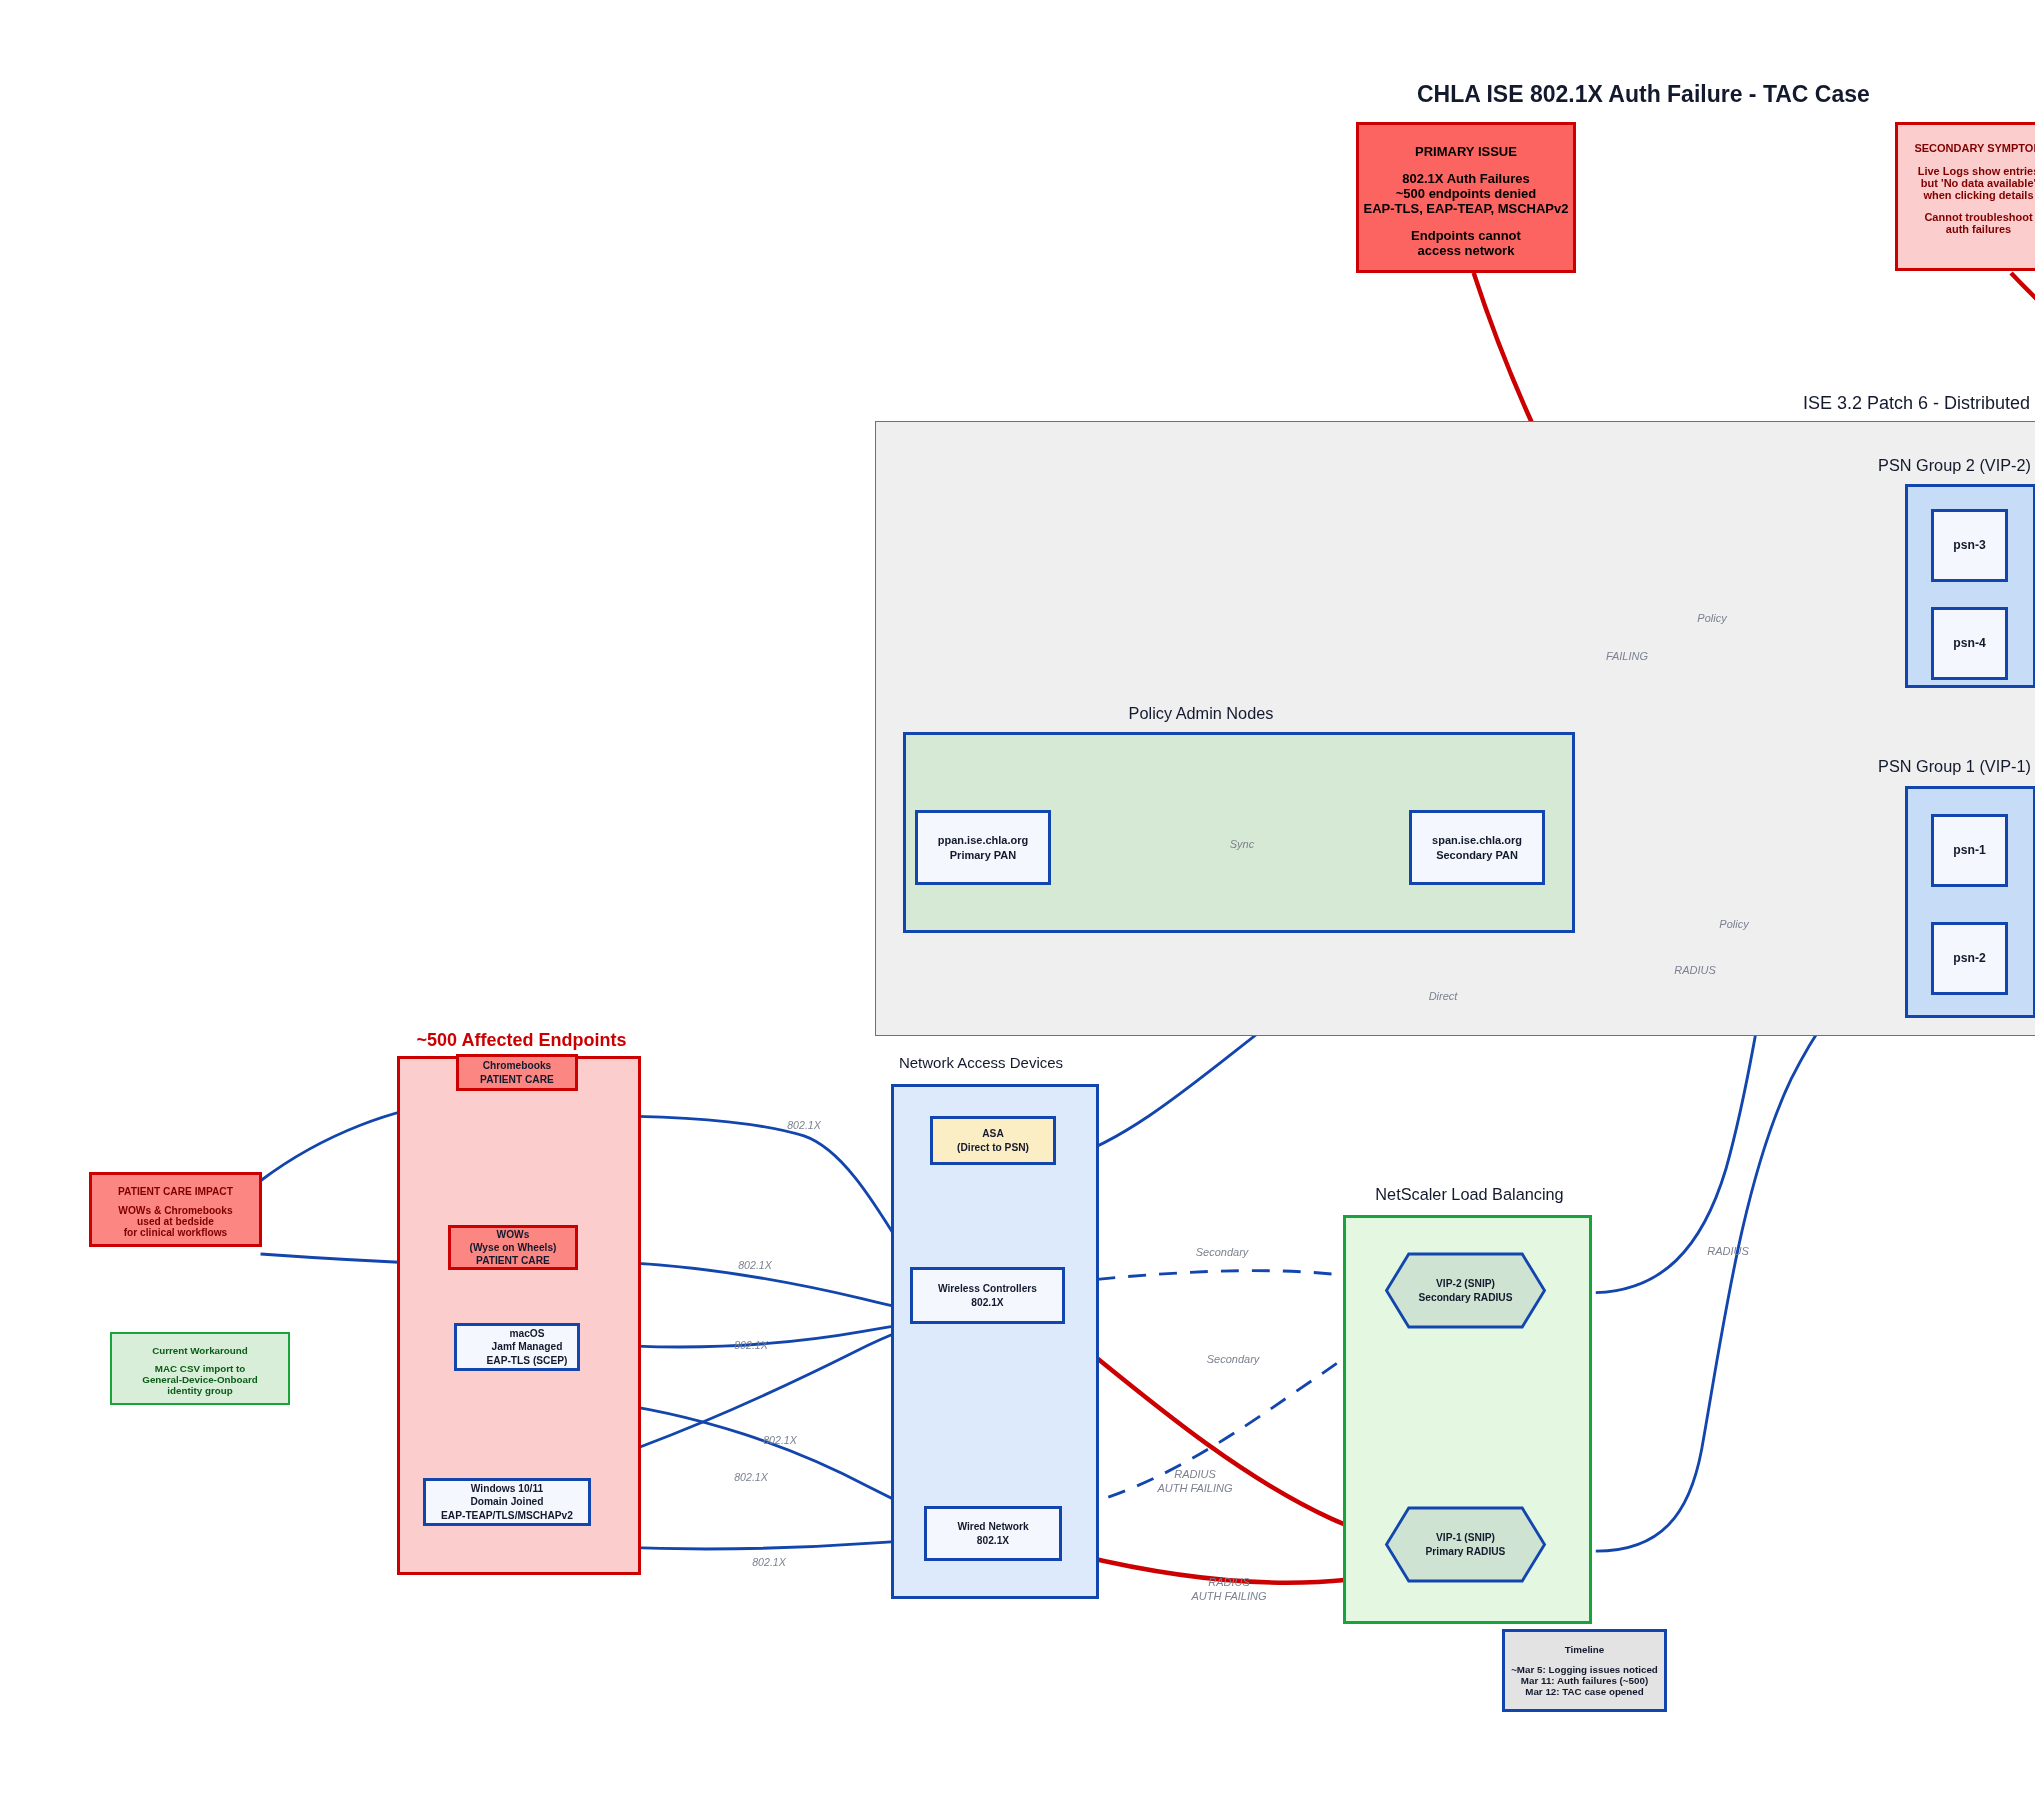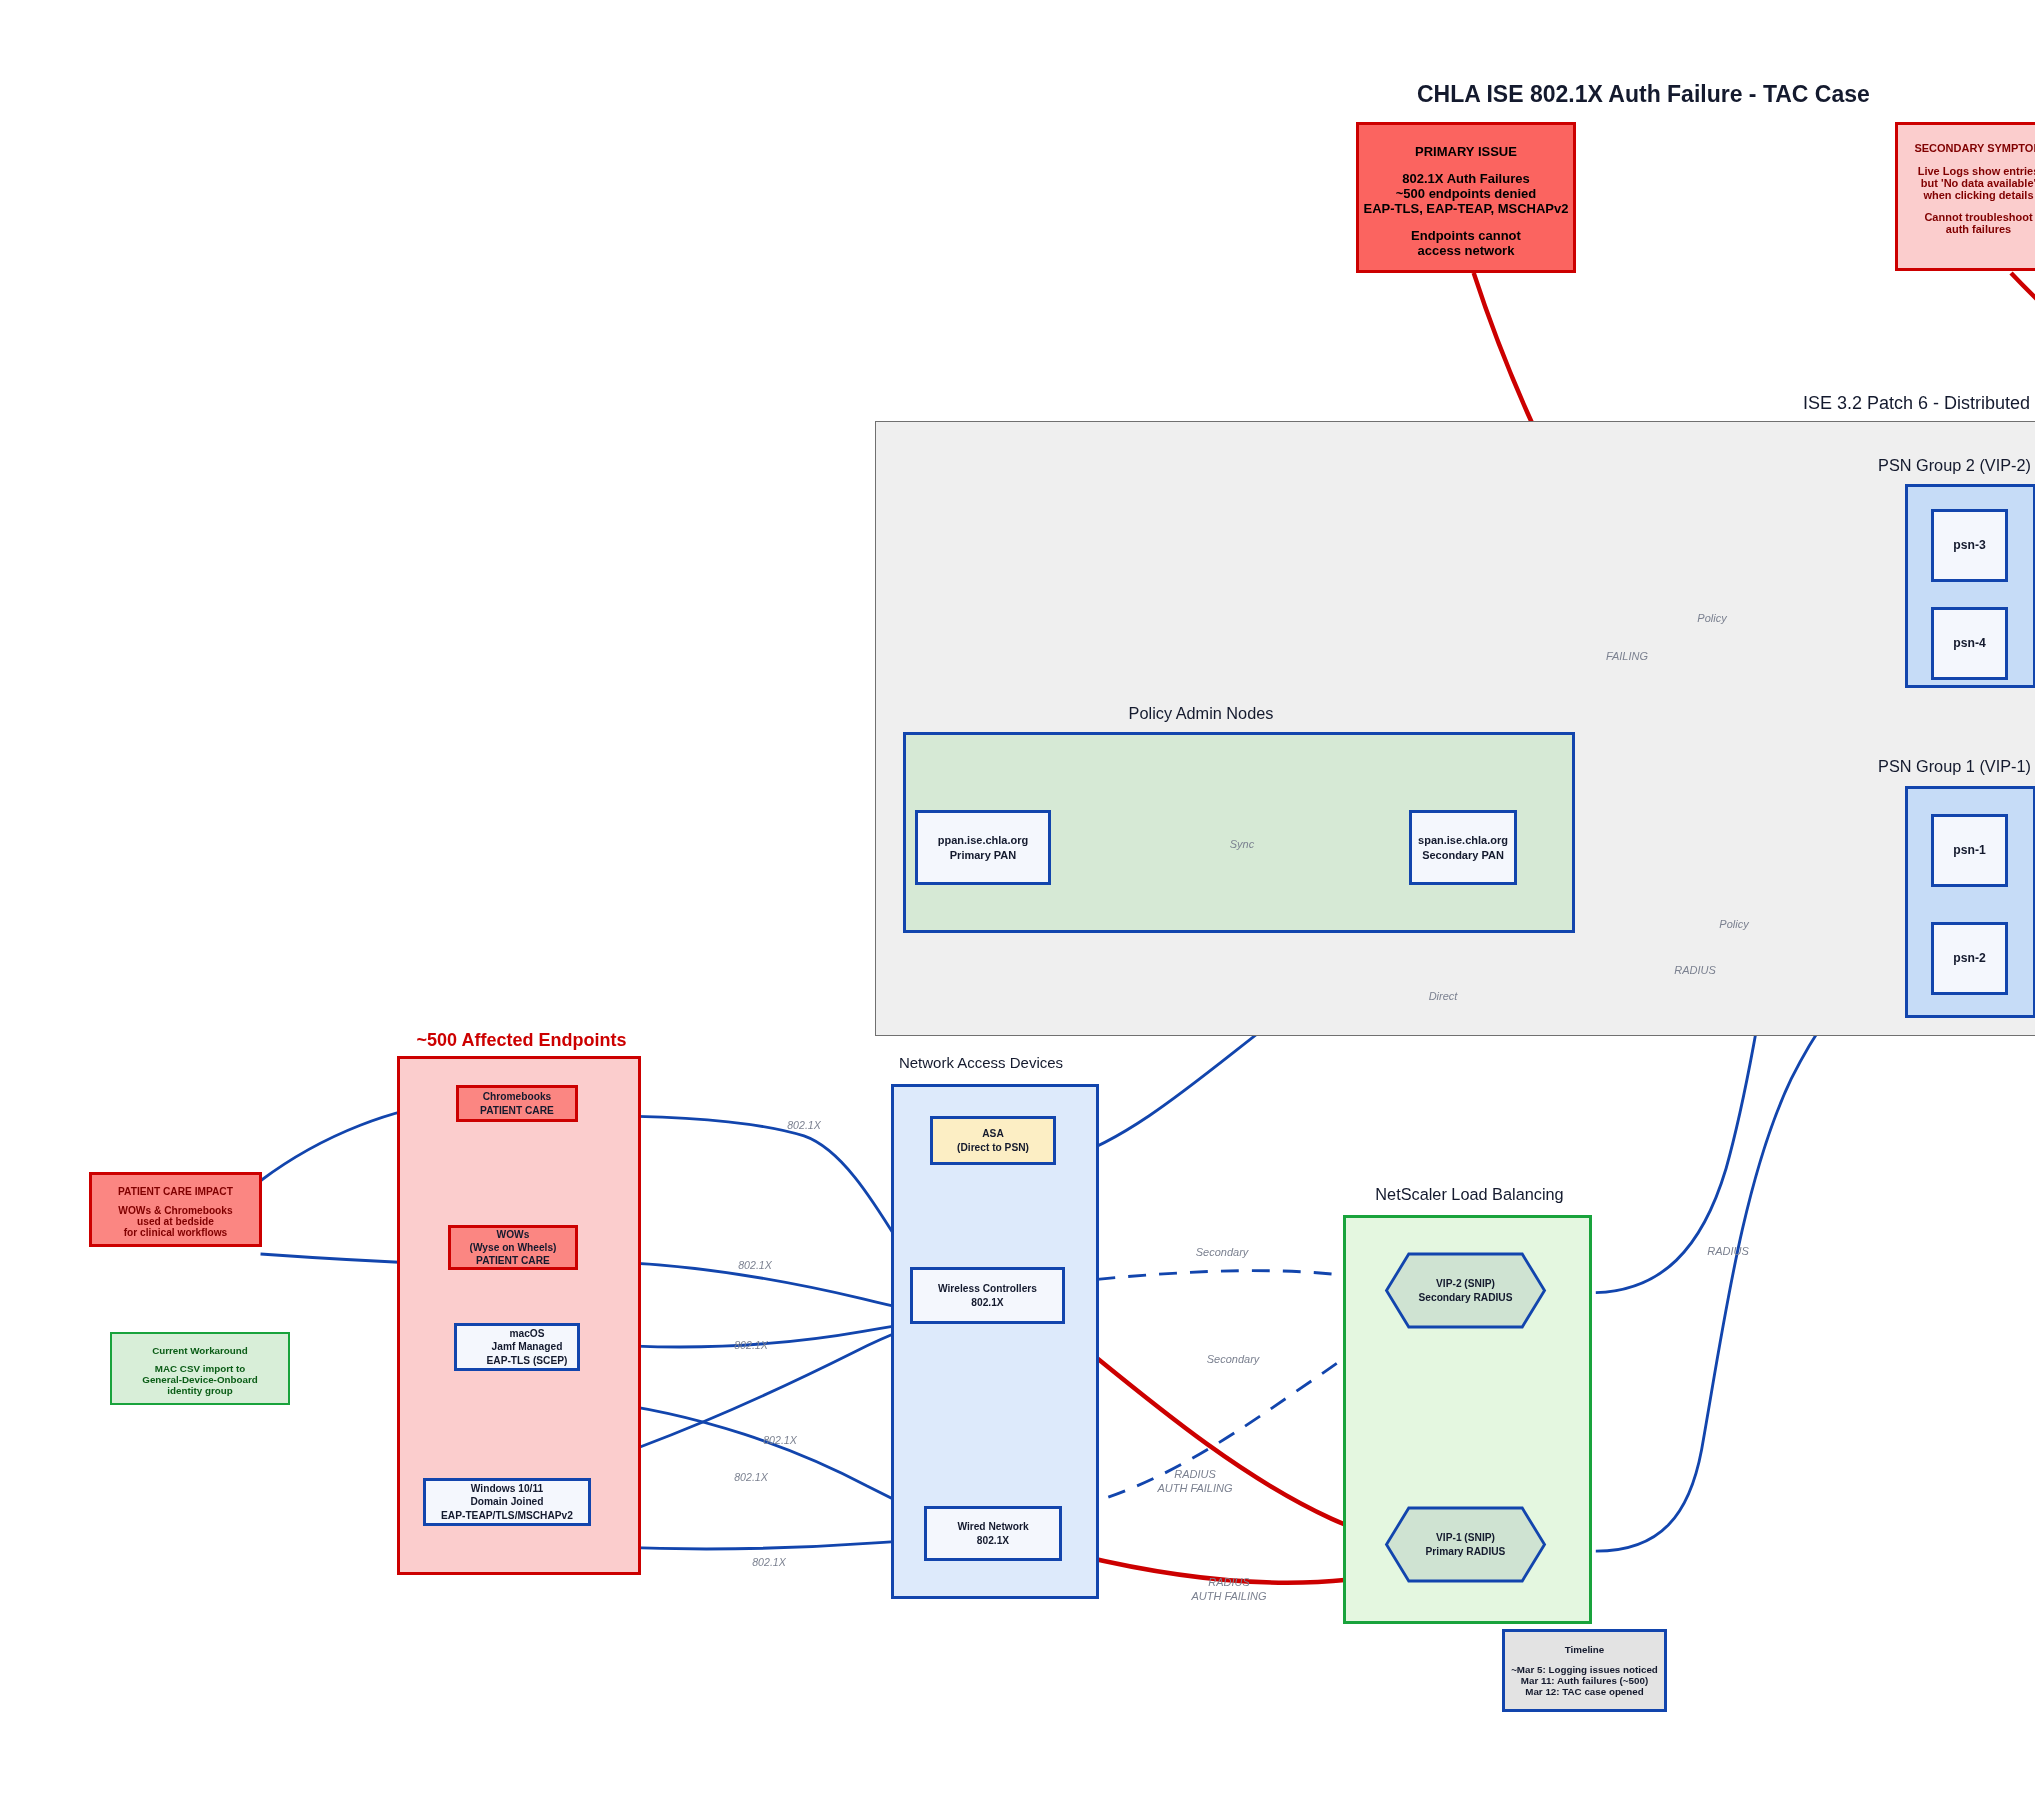--- a/index.html
+++ b/index.html
@@ -237,21 +237,21 @@
   <div class="node n-blue" style="left:1931px; top:922px; width:77px; height:73px; font-size:12.2px; font-weight:bold;">
     <div>psn-2</div>
   </div>
 
   <div class="grp-title" style="left:1018px; top:704px; width:366px; font-size:16.3px;">Policy Admin Nodes</div>
   <div class="cluster c-pan" style="left:903px; top:732px; width:672px; height:201px;"></div>
   <div class="node n-blue" style="left:915px; top:810px; width:136px; height:75px; font-size:11px; font-weight:bold;">
     <div>ppan.ise.chla.org</div>
     <div>Primary PAN</div>
   </div>
-  <div class="node n-blue" style="left:1409px; top:810px; width:108px; height:75px; font-size:11px; font-weight:bold;align-items:center;">
+  <div class="node n-blue" style="left:1409px; top:810px; width:136px; height:75px; font-size:11px; font-weight:bold;align-items:center;">
     <div>span.ise.chla.org</div>
     <div>Secondary PAN</div>
   </div>
 
   <div class="grp-title" style="left:822px; top:1054px; width:318px; font-size:15px;">Network Access Devices</div>
   <div class="cluster c-nad" style="left:891px; top:1084px; width:208px; height:515px;"></div>
   <div class="node n-yellow" style="left:930px; top:1116px; width:126px; height:49px; font-size:10.2px; font-weight:bold;">
     <div>ASA</div>
     <div>(Direct to PSN)</div>
   </div>
@@ -283,21 +283,21 @@
     </svg>
     <div class="hexlabel" style="font-size:10.2px;">
       <div>VIP-1 (SNIP)</div>
       <div>Primary RADIUS</div>
     </div>
   </div>
 
   <div class="sec-title" style="left:391px; top:1030px; width:261px; text-align:center; font-size:18px;">~500 Affected Endpoints</div>
   <div class="cluster c-endp" style="left:397px; top:1056px; width:244px; height:519px;"></div>
 
-  <div class="node n-red" style="left:456px; top:1085px; width:122px; height:37px; font-size:10.2px; font-weight:bold;">
+  <div class="node n-red" style="left:456px; top:1054px; width:122px; height:37px; font-size:10.2px; font-weight:bold;">
     <div>Chromebooks</div>
     <div>PATIENT CARE</div>
   </div>
 
   <div class="node n-red" style="left:448px; top:1225px; width:130px; height:45px; font-size:10.2px; font-weight:bold;">
     <div>WOWs</div>
     <div>(Wyse on Wheels)</div>
     <div>PATIENT CARE</div>
   </div>
 

